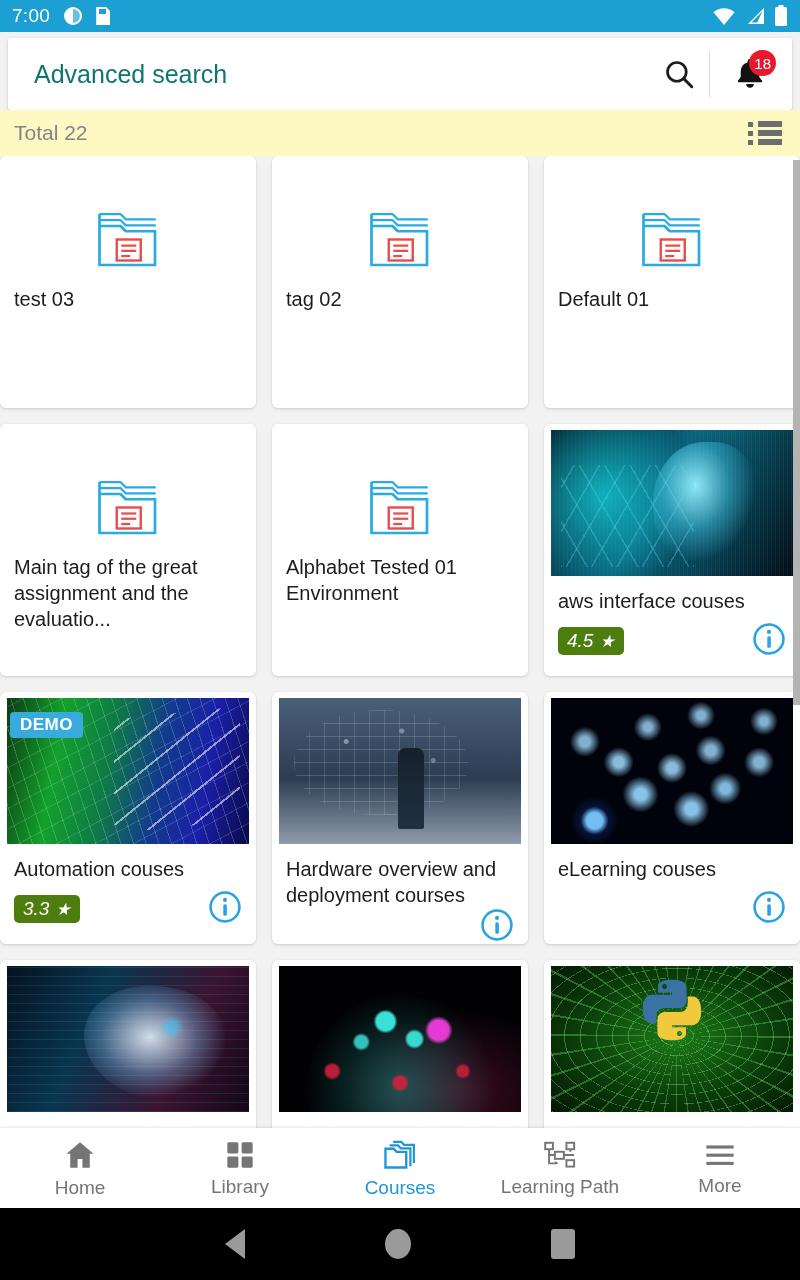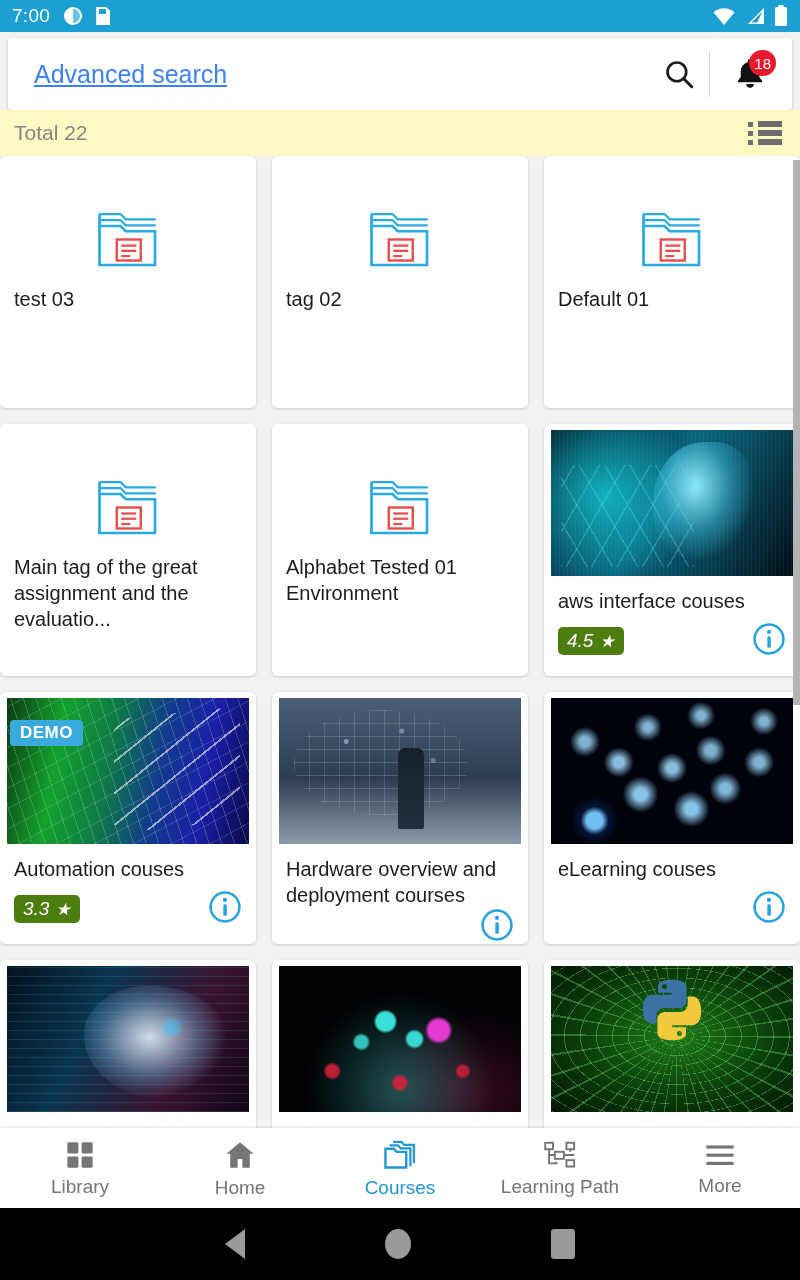--- a/index.html
+++ b/index.html
@@ -35,21 +35,21 @@
     background:#1ca0d4;
   }
 
   
   .searchbar-wrap { padding: 6px 8px 0 8px; background:#f2f2f2; }
   .searchbar {
     height: 72px; background: #fff; border-radius: 3px;
     box-shadow: 0 1px 3px rgba(0,0,0,.22);
     display: flex; align-items: center; padding: 0 16px 0 26px;
   }
-  .search-title { font-size: 25px; color: #3b82f6; flex: 1; text-decoration: underline; }
+  .search-title { font-size: 25px; color: #0f766e; flex: 1; }
   .search-icon-btn { width: 48px; height: 48px; display:flex; align-items:center; justify-content:center; }
   .divider-v { width: 1px; height: 46px; background: #d8d8d8; margin: 0 14px 0 6px; }
   .bell-btn { position: relative; width: 52px; height: 52px; display:flex; align-items:center; justify-content:center; }
   .bell-badge {
     position: absolute; top: 2px; right: 0px;
     min-width: 26px; height: 26px; border-radius: 13px; background: #e8192c;
     color: #fff; font-size: 15px; display: flex; align-items: center; justify-content: center;
     padding: 0 5px; font-weight: 400;
   }
 
@@ -94,21 +94,21 @@
     border-radius: 5px; padding: 3px 9px; display: flex; align-items: center; gap: 6px; font-style: italic;
   }
   .rating .star { font-size: 17px; }
   .info-icon { margin-left: auto; }
 
   
   .folder-ico { margin: 44px auto 0 auto; }
 
   
   .demo-badge {
-    position: absolute; top: 28px; left: 10px;
+    position: absolute; top: 20px; left: 10px;
     background: #39aadd; color: #fff; font-size: 17px; font-weight: 700;
     padding: 3px 10px; border-radius: 4px; letter-spacing: .5px; z-index: 3;
   }
 
   
   .th-ai {
     background:
       radial-gradient(circle at 22% 45%, rgba(20,210,220,.75) 0%, rgba(5,60,85,.25) 45%, rgba(2,14,24,0) 70%),
       repeating-linear-gradient(90deg, rgba(255,255,255,.05) 0 1px, rgba(0,0,0,0) 1px 4px),
       linear-gradient(120deg, #021a26 0%, #0a6c86 45%, #020d16 100%);
@@ -499,33 +499,33 @@
         </div>
       </div>
 
     <div class="scrollbar-track">
       <div class="scrollbar-thumb"></div>
     </div>
   </div>
 
   <div class="bottomnav" id="bottomnav">
       <div class="nav-item">
+        <svg width="34" height="34" viewBox="0 0 24 24">
+          <path d="M12 3 L2.5 11.2 h2.6 V21 h5.2 v-6.1 h3.4 V21 h5.2 v-9.8 h2.6 Z" fill="#757575"></path>
+        </svg>
+        <span class="nav-label">Home</span>
+      </div>
+      <div class="nav-item">
         <svg width="32" height="32" viewBox="0 0 24 24">
           <rect x="2.5" y="2.5" width="8.3" height="8.3" rx="1" fill="#757575"></rect>
           <rect x="13.2" y="2.5" width="8.3" height="8.3" rx="1" fill="#757575"></rect>
           <rect x="2.5" y="13.2" width="8.3" height="8.3" rx="1" fill="#757575"></rect>
           <rect x="13.2" y="13.2" width="8.3" height="8.3" rx="1" fill="#757575"></rect>
         </svg>
         <span class="nav-label">Library</span>
-      </div>
-      <div class="nav-item">
-        <svg width="34" height="34" viewBox="0 0 24 24">
-          <path d="M12 3 L2.5 11.2 h2.6 V21 h5.2 v-6.1 h3.4 V21 h5.2 v-9.8 h2.6 Z" fill="#757575"></path>
-        </svg>
-        <span class="nav-label">Home</span>
       </div>
       <div class="nav-item active">
         <svg width="36" height="34" viewBox="0 0 26 24">
           <path d="M8 2.5 h6 l2 2.2 h7 v13" fill="none" stroke="#2196d4" stroke-width="1.6"></path>
           <path d="M5.5 5 h6 l2 2.2 h7 v13" fill="none" stroke="#2196d4" stroke-width="1.6"></path>
           <path d="M2.5 7.5 h6 l2 2.2 h7 V21 H2.5 Z" fill="none" stroke="#2196d4" stroke-width="1.7"></path>
         </svg>
         <span class="nav-label">Courses</span>
       </div>
       <div class="nav-item">

